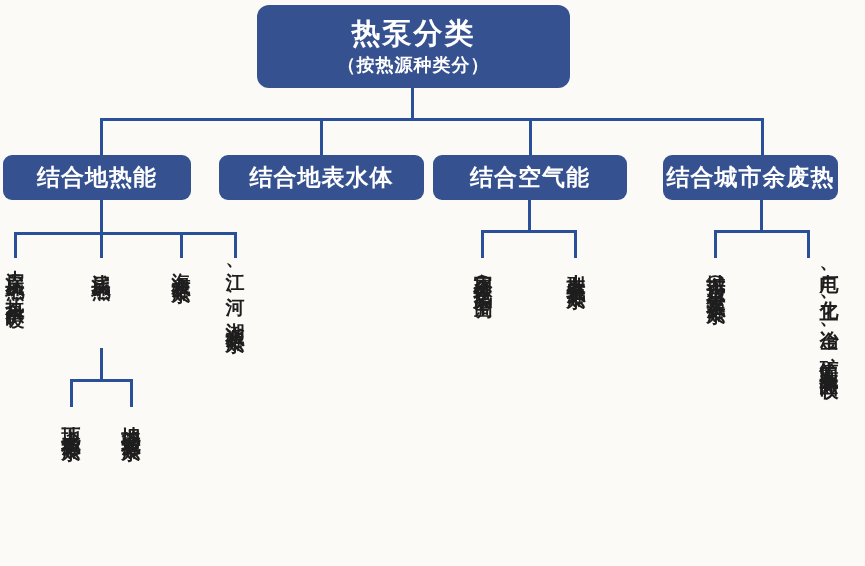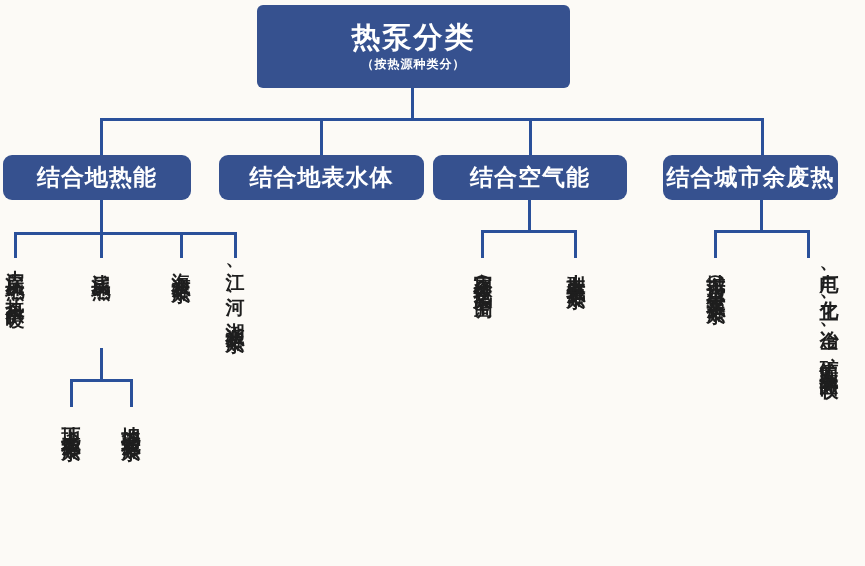--- a/index.html
+++ b/index.html
@@ -11,31 +11,31 @@
     position:relative;
     width:865px;height:566px;
     background:#fcfaf6;
     overflow:hidden;
   }
   
   .node{
     position:absolute;
     background:#36518f;
     color:#ffffff;
-    border-radius:6px;
+    border-radius:12px;
     display:flex;
     flex-direction:column;
     align-items:center;
     justify-content:center;
     box-sizing:border-box;
     text-align:center;
   }
   .root-box{left:257px;top:5px;width:313px;height:83px;}
   .root-title{font-size:29px;font-weight:bold;letter-spacing:2px;line-height:1.2;}
-  .root-subtitle{font-size:12px;font-weight:bold;letter-spacing:1px;margin-top:2px;}
+  .root-subtitle{font-size:18px;font-weight:bold;letter-spacing:1px;margin-top:2px;}
   .branch{top:155px;height:45px;font-size:23px;font-weight:bold;letter-spacing:1px;border-radius:9px;}
   .branch-1{left:3px;width:188px;}
   .branch-2{left:219px;width:205px;font-family:Liberation Serif, serif;}
   .branch-3{left:433px;width:194px;}
   .branch-4{left:663px;width:175px;}
   
   .line{position:absolute;background:#2a509a;}
   .h{height:3px;}
   .v{width:3px;}
   

